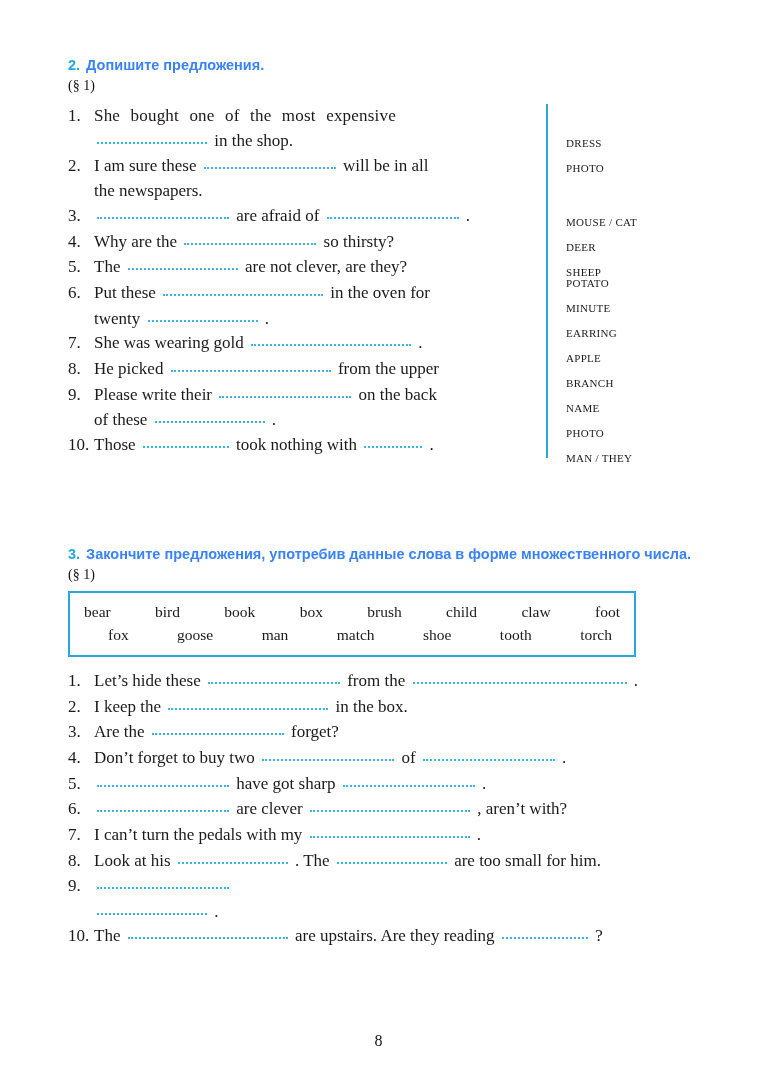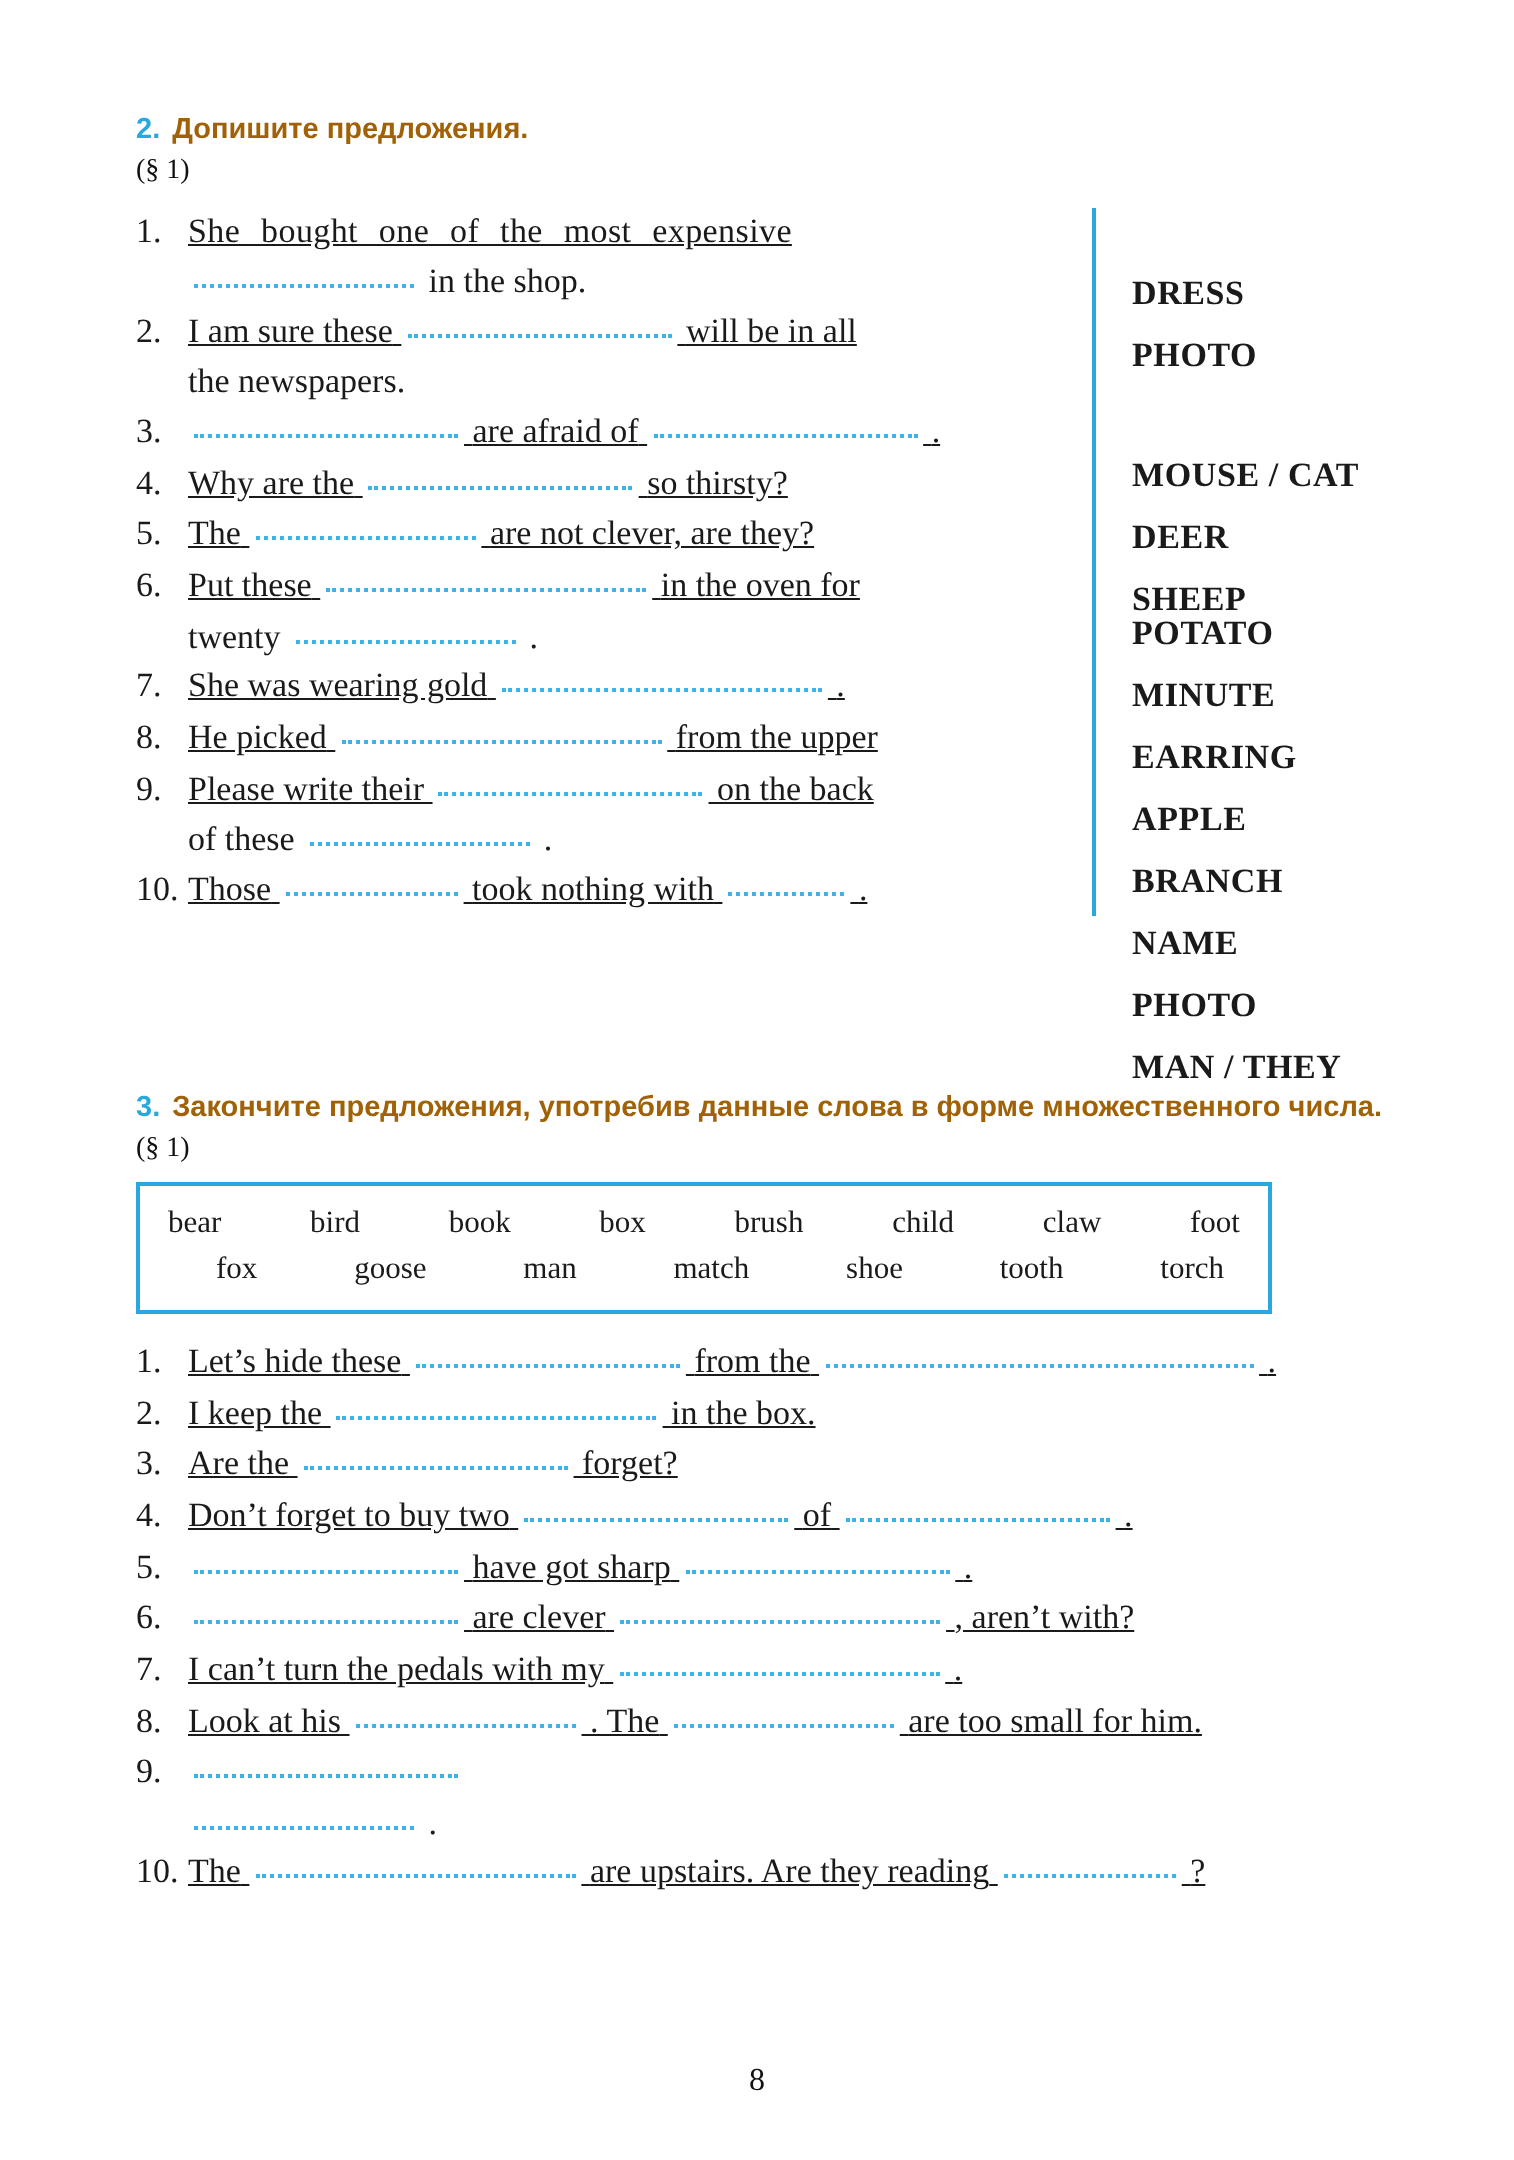--- a/index.html
+++ b/index.html
@@ -31,21 +31,21 @@
     font-weight: bold;
     font-size: 14.5px;
     line-height: 1.28;
   }
   .ex-num {
     color: #29a8df;
     margin-right: 6px;
     font-weight: bold;
   }
   .ex-title {
-    color: #a16207;
+    color: #3b82f6;
   }
   .para-ref {
     font-family: "Liberation Serif", serif;
     font-size: 14px;
     color: #111;
     margin-top: 3px;
   }
 
   
   .item {
@@ -54,21 +54,20 @@
     line-height: 1.45;
     margin-bottom: 1px;
   }
   .item .n {
     width: 26px;
     flex: 0 0 26px;
     text-align: left;
   }
   .item .body {
     flex: 1 1 auto;
-    text-decoration: underline;
   }
   .cont {
     padding-left: 26px;
     font-size: 17px;
     line-height: 1.45;
   }
 
   
   .blank {
     display: inline-block;
@@ -104,25 +103,24 @@
   .word-col {
     position: absolute;
     left: 478px;
     top: 0;
     width: 180px;
     border-left: 2.2px solid #29a8df;
     padding-left: 18px;
     height: 100%;
   }
   .word {
-    font-size: 17px;
+    font-size: 11px;
     line-height: 1.0;
     letter-spacing: 0.3px;
     white-space: nowrap;
-    font-weight: bold;
   }
 
   
   #ex3-wrap {
     position: absolute;
     left: 68px;
     top: 545px;
     width: 640px;
   }
   .wordbox {

